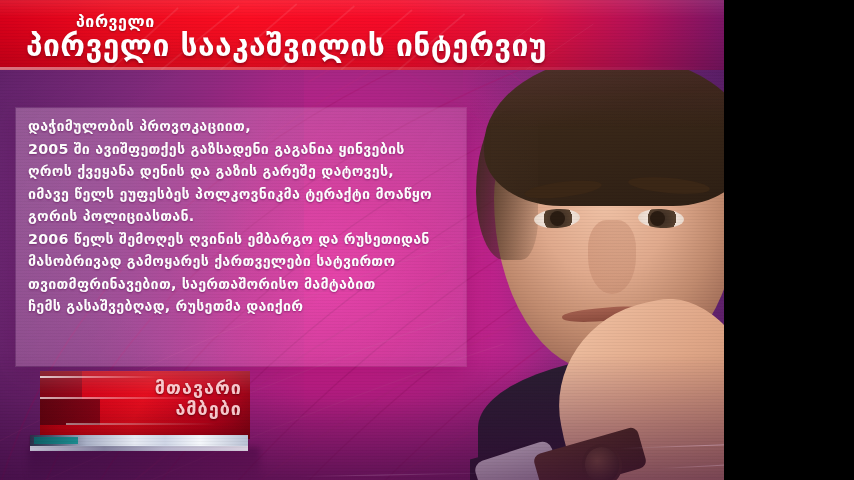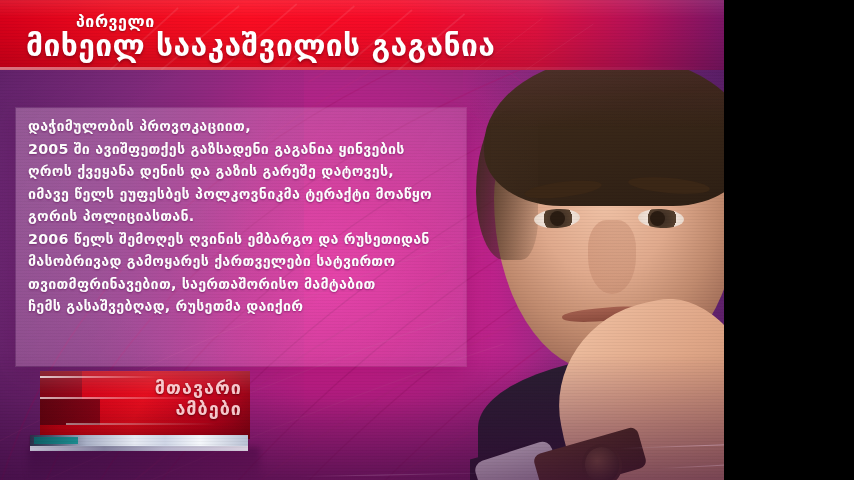--- a/index.html
+++ b/index.html
@@ -475,21 +475,21 @@
       <g stroke="#ffffff" stroke-width="1" fill="none" opacity="0.22">
         <path d="M560 70 L 640 18"></path>
         <path d="M620 70 L 700 24"></path>
       </g>
     </svg>
     <div class="header-sheen"></div>
     <div class="header-base-line"></div>
   </div>
 
   <div class="kicker">პირველი</div>
-  <div class="headline">მიხეილ სააკაშვილის გაგანია</div>
+  <div class="headline">პირველი სააკაშვილის ინტერვიუ</div>
 
   <div class="text-panel">
     <div class="text-panel-inner">
       <div class="quote-line">დაჭიმულობის პროვოკაციით,</div>
       <div class="quote-line">2005 ში ავიშფეთქეს გაზსადენი გაგანია ყინვების</div>
       <div class="quote-line">ღროს ქვეყანა დენის და გაზის გარეშე დატოვეს,</div>
       <div class="quote-line">იმავე წელს ეუფესბეს პოლკოვნიკმა ტერაქტი მოაწყო</div>
       <div class="quote-line">გორის პოლიციასთან.</div>
       <div class="quote-line">2006 წელს შემოღეს ღვინის ემბარგო და რუსეთიდან</div>
       <div class="quote-line">მასობრივად გამოყარეს ქართველები სატვირთო</div>

